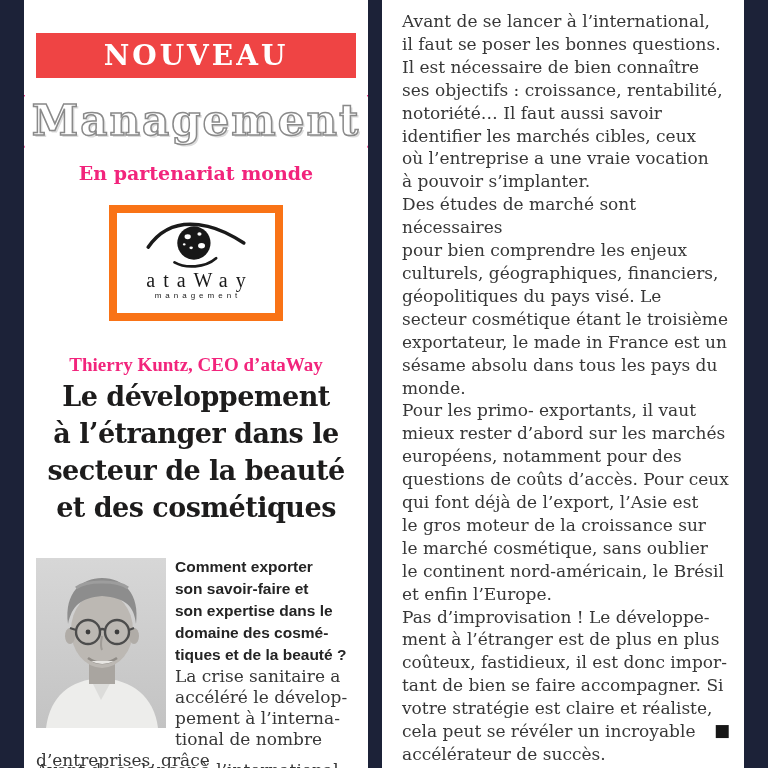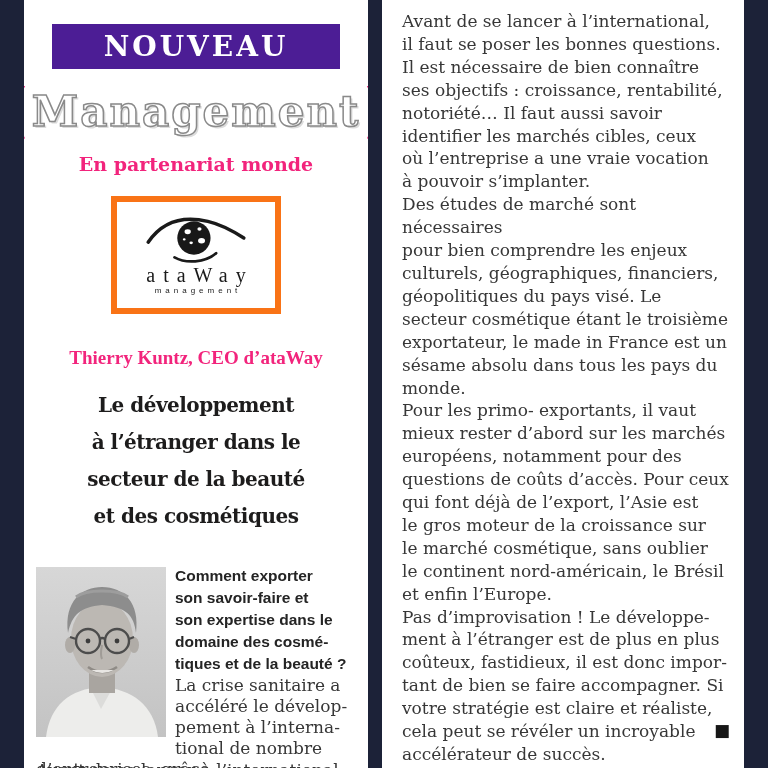--- a/index.html
+++ b/index.html
@@ -9,62 +9,62 @@
     position:relative;
     overflow:hidden;
     font-family:"DejaVu Serif",serif;
   }
   .col{position:absolute;top:0;height:768px;background:#ffffff;overflow:hidden}
   .col-left{left:24px;width:344px}
   .col-right{left:382px;width:362px}
 
   
   .banner{
-    margin:24px auto 0;width:288px;height:45px;
-    background:#4c1d95;color:#ffffff;
+    margin:33px auto 0;width:320px;height:45px;
+    background:#ef4444;color:#ffffff;
     display:flex;align-items:center;justify-content:center;
     font-family:"DejaVu Serif",serif;font-weight:bold;font-size:28px;
     letter-spacing:3px;
   }
   .mgmt{margin-top:7px;height:70px;text-align:center;display:flex;align-items:center;justify-content:center;gap:2px}
   .mgmt .paren{
     color:#f2247c;font-family:"DejaVu Sans",sans-serif;font-weight:bold;
     font-size:58px;line-height:58px;
   }
   .mgmt .name{
     font-family:"DejaVu Serif",serif;font-weight:bold;font-size:42px;
     color:#ffffff;letter-spacing:2px;
     -webkit-text-stroke:1.5px #8a8a8a;
     text-shadow:2px 2px 0 #dcdcdc;
   }
   .partner{
     margin-top:6px;text-align:center;line-height:24px;
     color:#f2247c;font-family:"DejaVu Serif",serif;font-weight:bold;font-size:19px;
   }
   .ataway-box{
-    margin:20px auto 0;width:158px;height:98px;border:6px solid #f97316;
+    margin:20px auto 0;width:158px;height:98px;border:8px solid #f97316;
     display:flex;flex-direction:column;align-items:center;justify-content:flex-start;
-    padding-top:8px;box-sizing:content-box;
+    padding-top:2px;box-sizing:content-box;
   }
   .ataway-brand{
     font-family:"Liberation Serif",serif;font-size:20px;color:#1a1a1a;
     letter-spacing:8px;line-height:22px;margin-top:-2px;text-indent:8px;
   }
   .ataway-sub{
     font-family:"Liberation Sans",sans-serif;font-size:8px;color:#1a1a1a;
     letter-spacing:4px;line-height:10px;text-indent:4px;
   }
   .byline{
     margin-top:32px;text-align:center;line-height:24px;
     color:#f2247c;font-family:Liberation Serif, serif;font-weight:bold;font-size:19px;
   }
   .headline{
-    margin-top:17px;text-align:center;white-space:pre-line;
+    margin-top:1px;text-align:center;white-space:pre-line;
     font-family:"DejaVu Serif",serif;font-weight:bold;
-    font-size:20px;line-height:37px;color:#1d1c1c;letter-spacing:-0.5px;
+    font-size:27px;line-height:37px;color:#1d1c1c;letter-spacing:-0.5px;
   }
   .lead-wrap{margin:30px 12px 0 12px;}
   .photo{
     float:left;width:130px;height:170px;margin:2px 9px 2px 0;
     display:block;
   }
   .question{
     font-family:"Liberation Sans",sans-serif;font-weight:bold;
     font-size:15.5px;line-height:22px;color:#242424;white-space:pre-line;padding-left:22px;
   }

